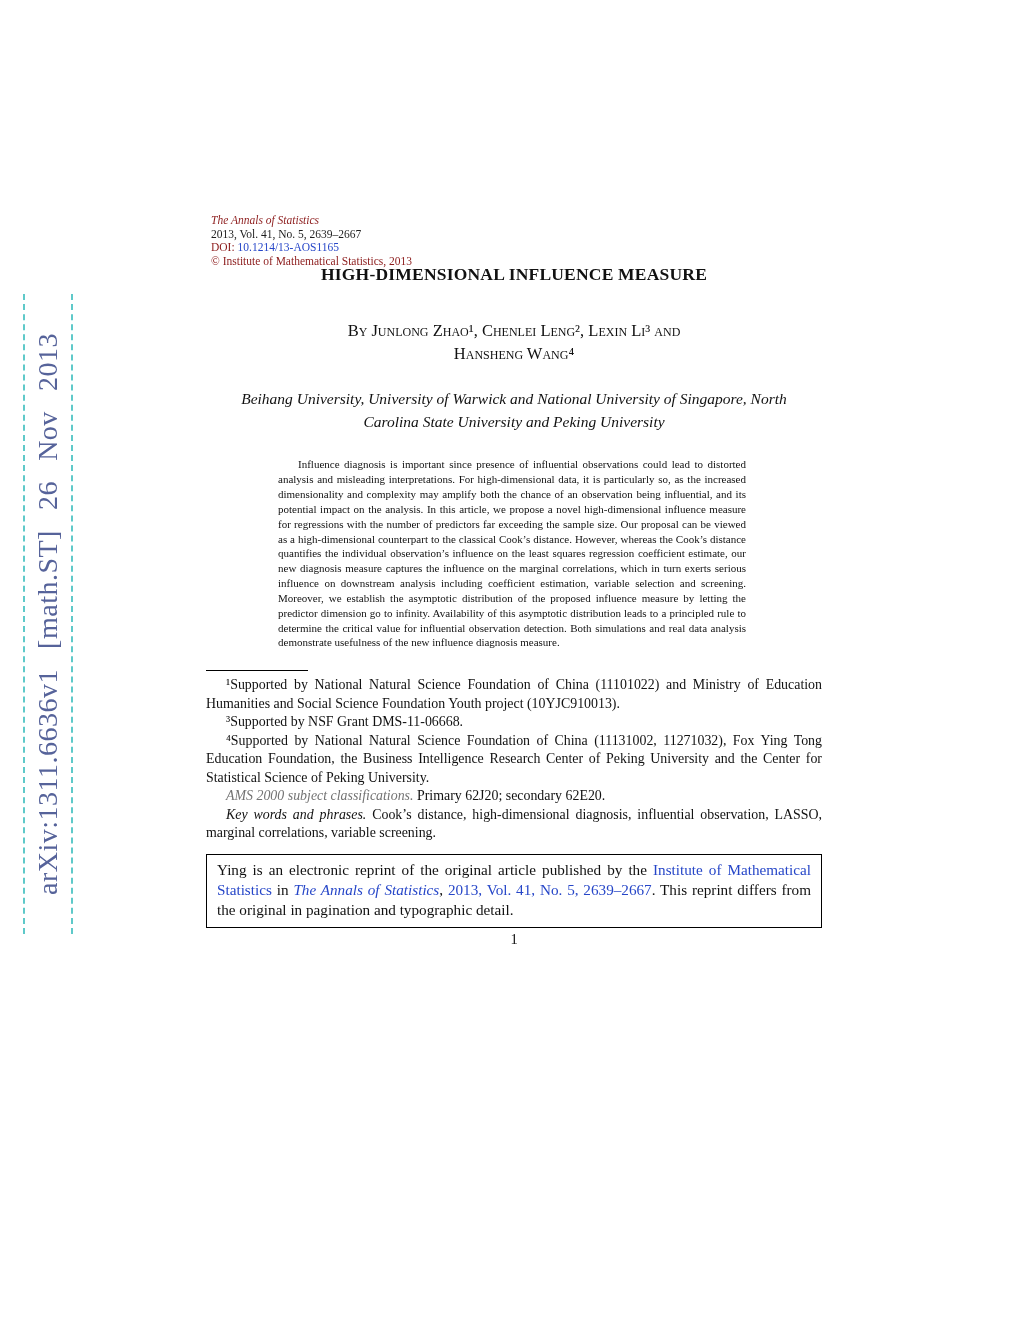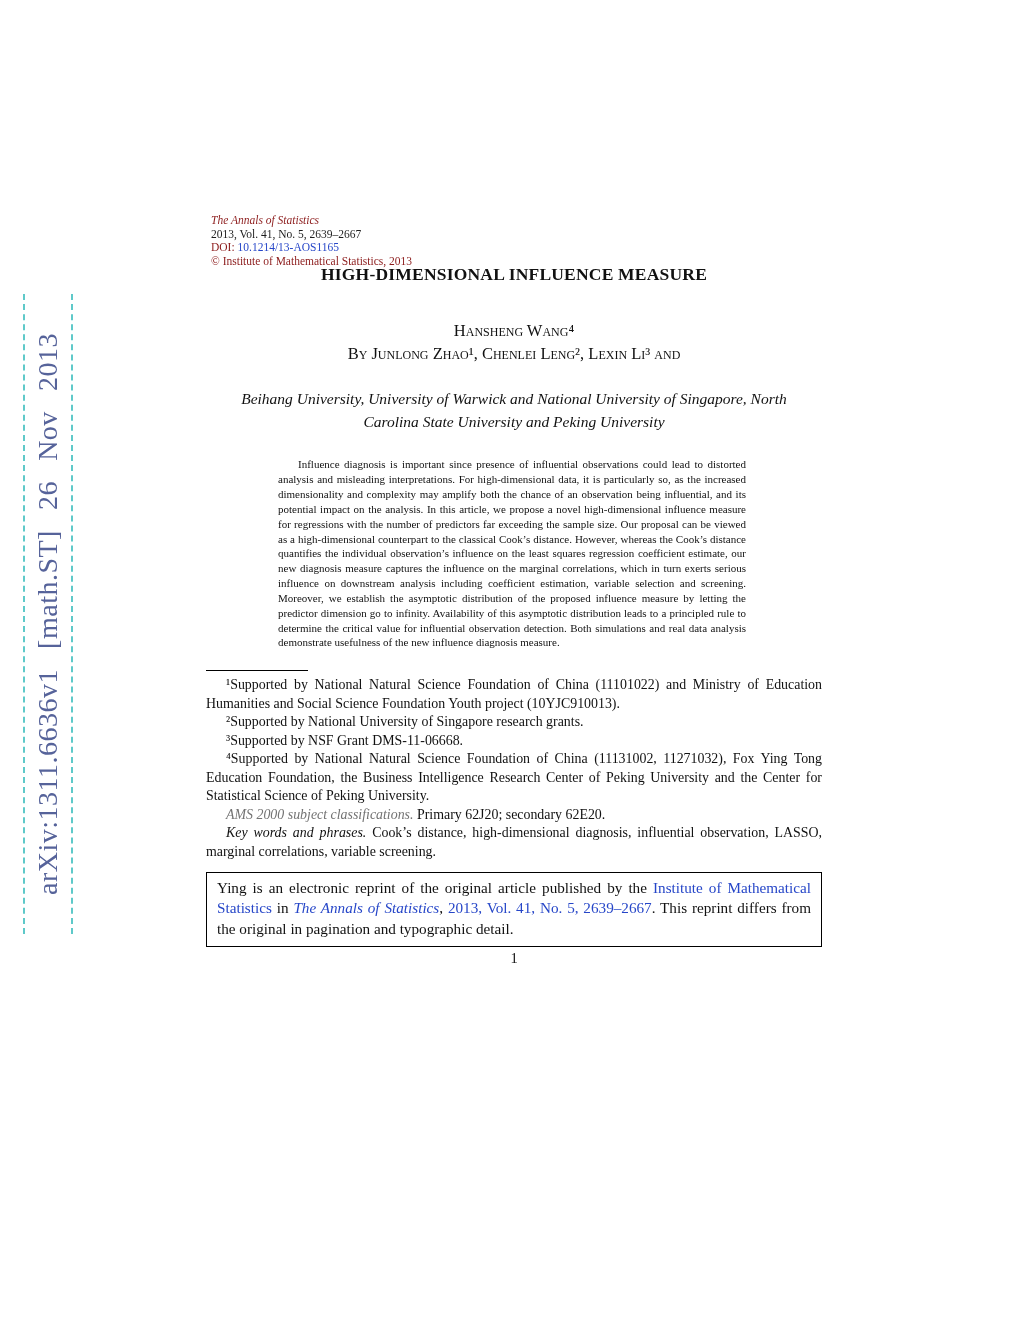--- a/index.html
+++ b/index.html
@@ -129,33 +129,32 @@
     <div>
       <span class="maroon">© </span><a class="maroon-link">Institute of Mathematical Statistics</a><span class="maroon">, 2013</span>
     </div>
   </div>
 
   <div class="content">
 
     <h1 class="title">HIGH-DIMENSIONAL INFLUENCE MEASURE</h1>
 
     <div class="authors">
+      <div>By Junlong Zhao¹, Chenlei Leng², Lexin Li³ and</div>
       <div>Hansheng Wang⁴</div>
-      <div>By Junlong Zhao¹, Chenlei Leng², Lexin Li³ and</div>
     </div>
 
     <div class="affiliation">Beihang University, University of Warwick and National University of Singapore, North Carolina State University and Peking University</div>
 
     <p class="abstract">Influence diagnosis is important since presence of influential observations could lead to distorted analysis and misleading interpretations. For high-dimensional data, it is particularly so, as the increased dimensionality and complexity may amplify both the chance of an observation being influential, and its potential impact on the analysis. In this article, we propose a novel high-dimensional influence measure for regressions with the number of predictors far exceeding the sample size. Our proposal can be viewed as a high-dimensional counterpart to the classical Cook’s distance. However, whereas the Cook’s distance quantifies the individual observation’s influence on the least squares regression coefficient estimate, our new diagnosis measure captures the influence on the marginal correlations, which in turn exerts serious influence on downstream analysis including coefficient estimation, variable selection and screening. Moreover, we establish the asymptotic distribution of the proposed influence measure by letting the predictor dimension go to infinity. Availability of this asymptotic distribution leads to a principled rule to determine the critical value for influential observation detection. Both simulations and real data analysis demonstrate usefulness of the new influence diagnosis measure.</p>
 
     <div class="footnote-rule"></div>
 
     <div class="footnotes">
       <p>¹Supported by National Natural Science Foundation of China (11101022) and Ministry of Education Humanities and Social Science Foundation Youth project (10YJC910013).</p>
-      <p>²Supported by National University of Singapore research grants.</p>
       <p>³Supported by NSF Grant DMS-11-06668.</p>
       <p>⁴Supported by National Natural Science Foundation of China (11131002, 11271032), Fox Ying Tong Education Foundation, the Business Intelligence Research Center of Peking University and the Center for Statistical Science of Peking University.</p>
       <p>
         <span class="ams-link">AMS 2000 subject classifications.</span><span> Primary 62J20; secondary 62E20.</span>
       </p>
       <p>
         <span class="italic">Key words and phrases.</span><span> Cook’s distance, high-dimensional diagnosis, influential observation, LASSO, marginal correlations, variable screening.</span>
       </p>
     </div>
 

